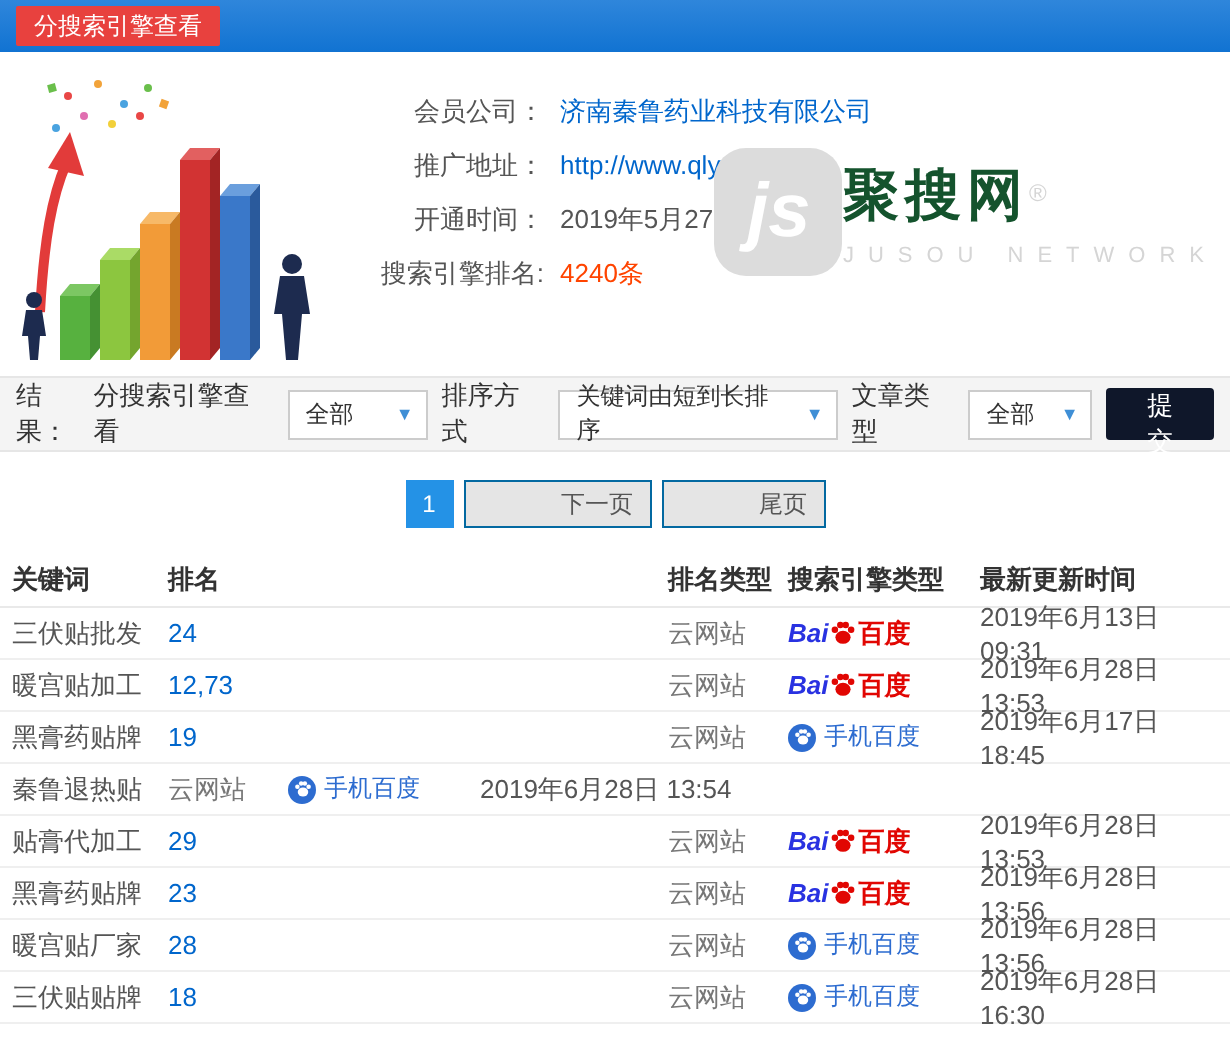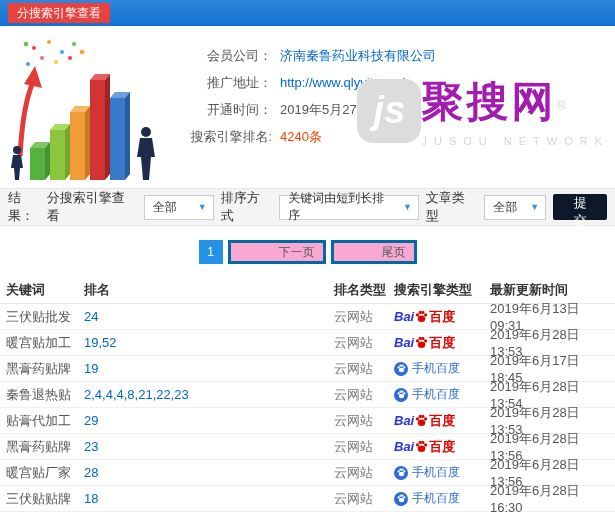--- a/index.html
+++ b/index.html
@@ -25,21 +25,21 @@
   .link { color:#0066cc; text-decoration:none; cursor:pointer; }
   .plain { color:#555; }
   .highlight { color:#ff4400; }
 
   
   .watermark { position:absolute; right:6px; top:48px; display:flex;
     align-items:center; gap:0; pointer-events:none; }
   .wm-logo { width:64px; height:64px; border-radius:16px; background:#dcdcdc;
     color:#fff; font-size:38px; font-weight:bold; font-style:italic;
     display:flex; align-items:center; justify-content:center; }
-  .wm-brand { font-size:42px; color:#a21caf; font-weight:bold; letter-spacing:3px; }
+  .wm-brand { font-size:28px; color:#14532d; font-weight:bold; letter-spacing:3px; }
   .wm-reg { font-size:12px; color:#d5d5d5; vertical-align:super; }
   .wm-sub { font-size:11px; color:#d5d5d5; letter-spacing:7px; margin-top:5px; }
 
   
   .filter-bar { height:38px; background:#f4f4f4; border-top:1px solid #e6e6e6;
     border-bottom:1px solid #e6e6e6; display:flex; align-items:flex-end;
     padding:0 8px; font-size:13px; color:#333; }
   .filters { margin-left:auto; display:flex; align-items:center; gap:7px; }
   .select { background:#fff; border:1px solid #ccc; height:25px;
     display:inline-flex; align-items:center; justify-content:space-between;
@@ -50,21 +50,21 @@
   .caret { color:#3f8fd6; font-size:9px; margin-left:8px; }
   .submit-btn { background:#0f172a; color:#fff; border:none; height:26px;
     padding:0 14px; font-size:13px; border-radius:2px; cursor:pointer; }
 
   
   .pagination { display:flex; justify-content:center; gap:5px;
     margin:14px 0 12px; font-size:12px; }
   .page { height:24px; min-width:24px; display:flex; align-items:center;
     justify-content:center; padding:0 8px; }
   .page.current { background:#2492e6; color:#fff; }
-  .page.btn { border:3px solid #0369a1; color:#555; background:#f9a8d4; cursor:pointer;padding-left:48px; }
+  .page.btn { border:1px solid #0369a1; color:#555; background:#e5e5e5; cursor:pointer;padding-left:48px; }
 
   
   .table { font-size:13px; width:615px; }
   .thead { display:flex; align-items:center; font-weight:bold; color:#333;
     height:28px; border-bottom:1px solid #e9e9e9; }
   .trow { display:flex; align-items:center; height:26px; border-bottom:1px solid #efefef; }
   .col-kw { width:84px; padding-left:6px; }
   .col-rank { width:250px; }
   .col-rtype { width:60px; }
   .col-engine { width:96px; }
@@ -225,21 +225,21 @@
         </span>
         <span class="du">百度</span>
       </span>
       
     </div>
     <div class="col-time cell-time">2019年6月13日 09:31</div>
   </div>
 
   <div class="trow">
     <div class="col-kw cell-kw">暖宫贴加工</div>
-    <div class="col-rank cell-rank">19,52</div>
+    <div class="col-rank cell-rank">12,73</div>
     <div class="col-rtype cell-rtype">云网站</div>
     <div class="col-engine">
       <span class="baidu-logo">
         <span class="bai">Bai</span>
         <span class="paw-icon">
           <svg width="13" height="13" viewBox="0 0 24 24" fill="#e10602">
             <ellipse cx="12" cy="16" rx="7" ry="6"></ellipse>
             <circle cx="4.5" cy="9" r="3"></circle>
                 <circle cx="9.5" cy="4.5" r="3"></circle>
             <circle cx="14.5" cy="4.5" r="3"></circle>
@@ -270,21 +270,20 @@
           </svg>
         </span>
         <span class="mb-text">手机百度</span>
       </span>
     </div>
     <div class="col-time cell-time">2019年6月17日 18:45</div>
   </div>
 
   <div class="trow">
     <div class="col-kw cell-kw">秦鲁退热贴</div>
-    <div class="col-rank cell-rank">2,4,4,4,8,21,22,23</div>
     <div class="col-rtype cell-rtype">云网站</div>
     <div class="col-engine">
       
       <span class="mobile-logo">
         <span class="mb-icon">
           <svg width="9" height="9" viewBox="0 0 24 24" fill="#ffffff">
             <ellipse cx="12" cy="16" rx="7" ry="6"></ellipse>
             <circle cx="4.5" cy="9" r="3"></circle>
                 <circle cx="9.5" cy="4.5" r="3"></circle>
             <circle cx="14.5" cy="4.5" r="3"></circle>

